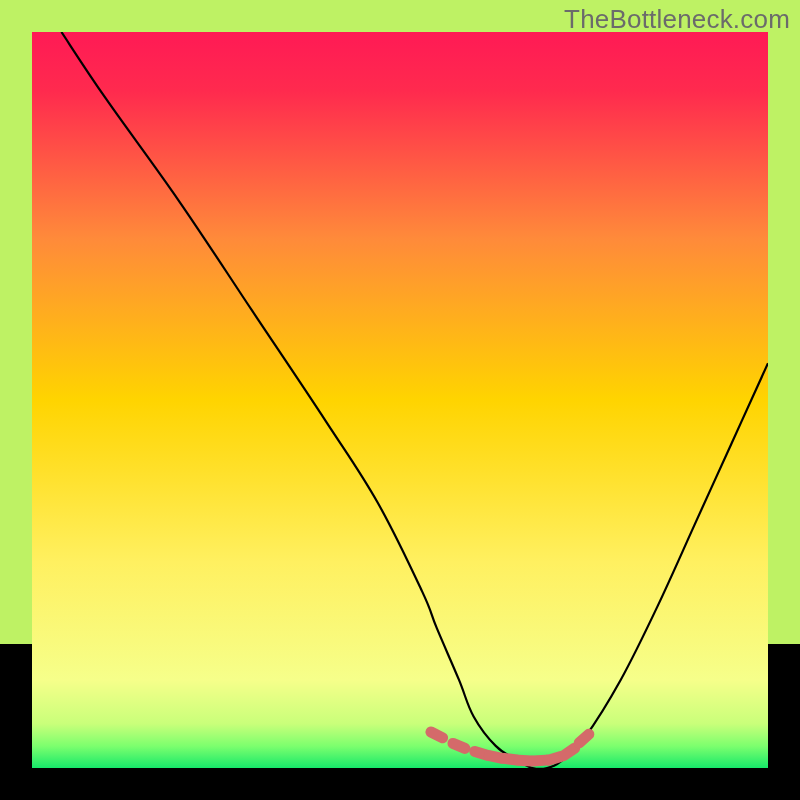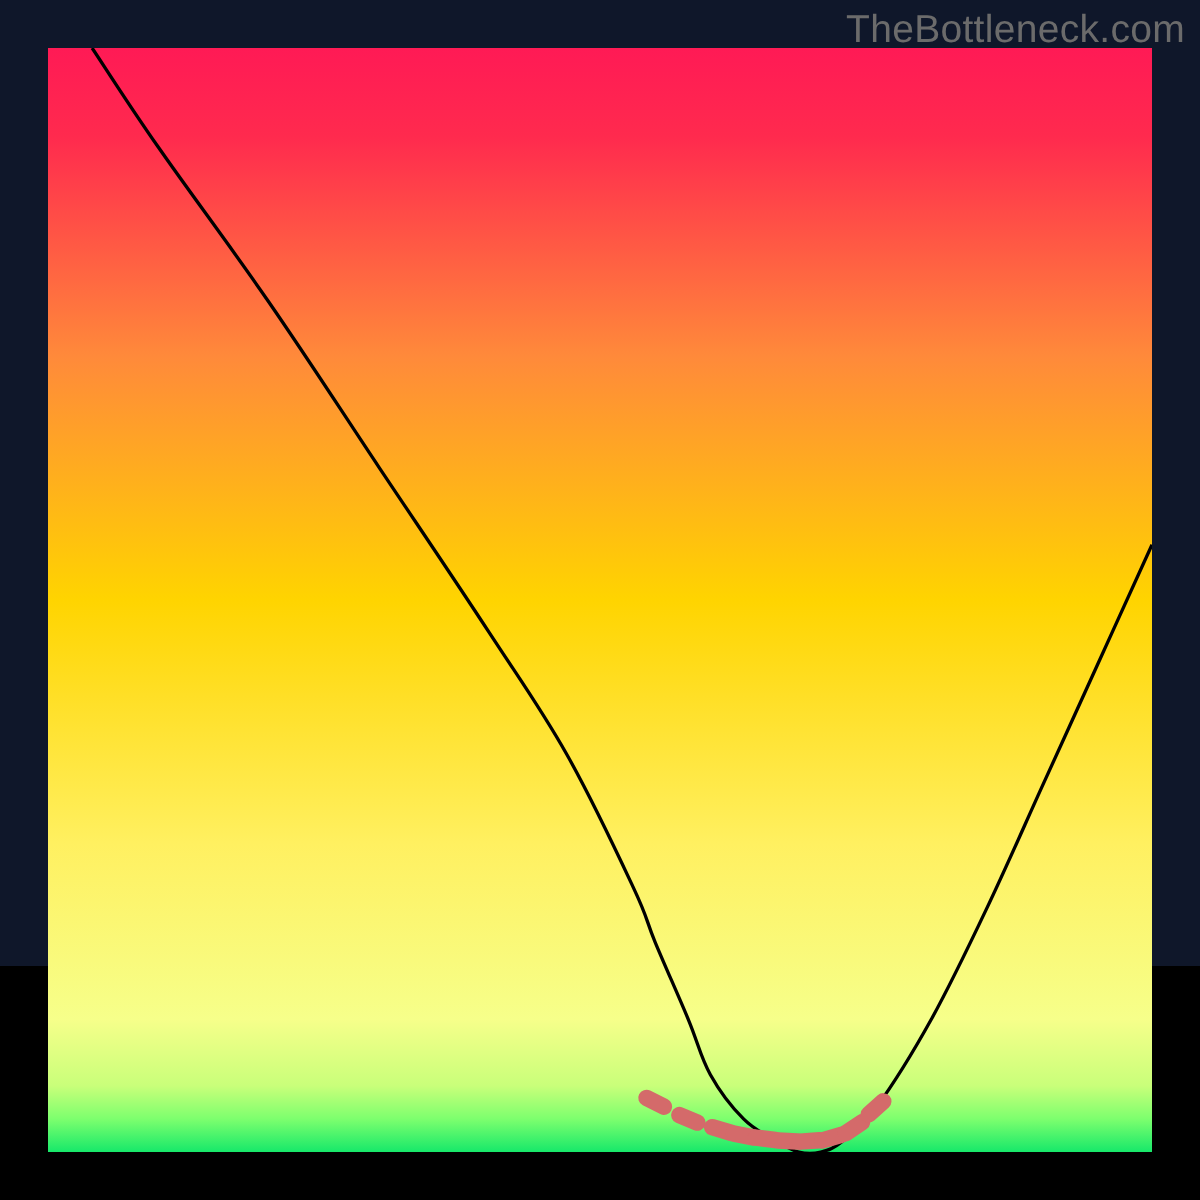--- a/index.html
+++ b/index.html
@@ -10,21 +10,21 @@
     background: #000;
     overflow: hidden;
     font-family: Arial, Helvetica, sans-serif;
   }
   .frame {
     position: absolute;
     left: 0;
     top: 0;
     width: 800px;
     height: 644px;
-    background: #0f172a;
+    background: #bef264;
   }
   .watermark {
     position: absolute;
     top: 4px;
     right: 10px;
     color: #6b6b6b;
     font-size: 26px;
     font-weight: 500;
     letter-spacing: 0.2px;
   }

